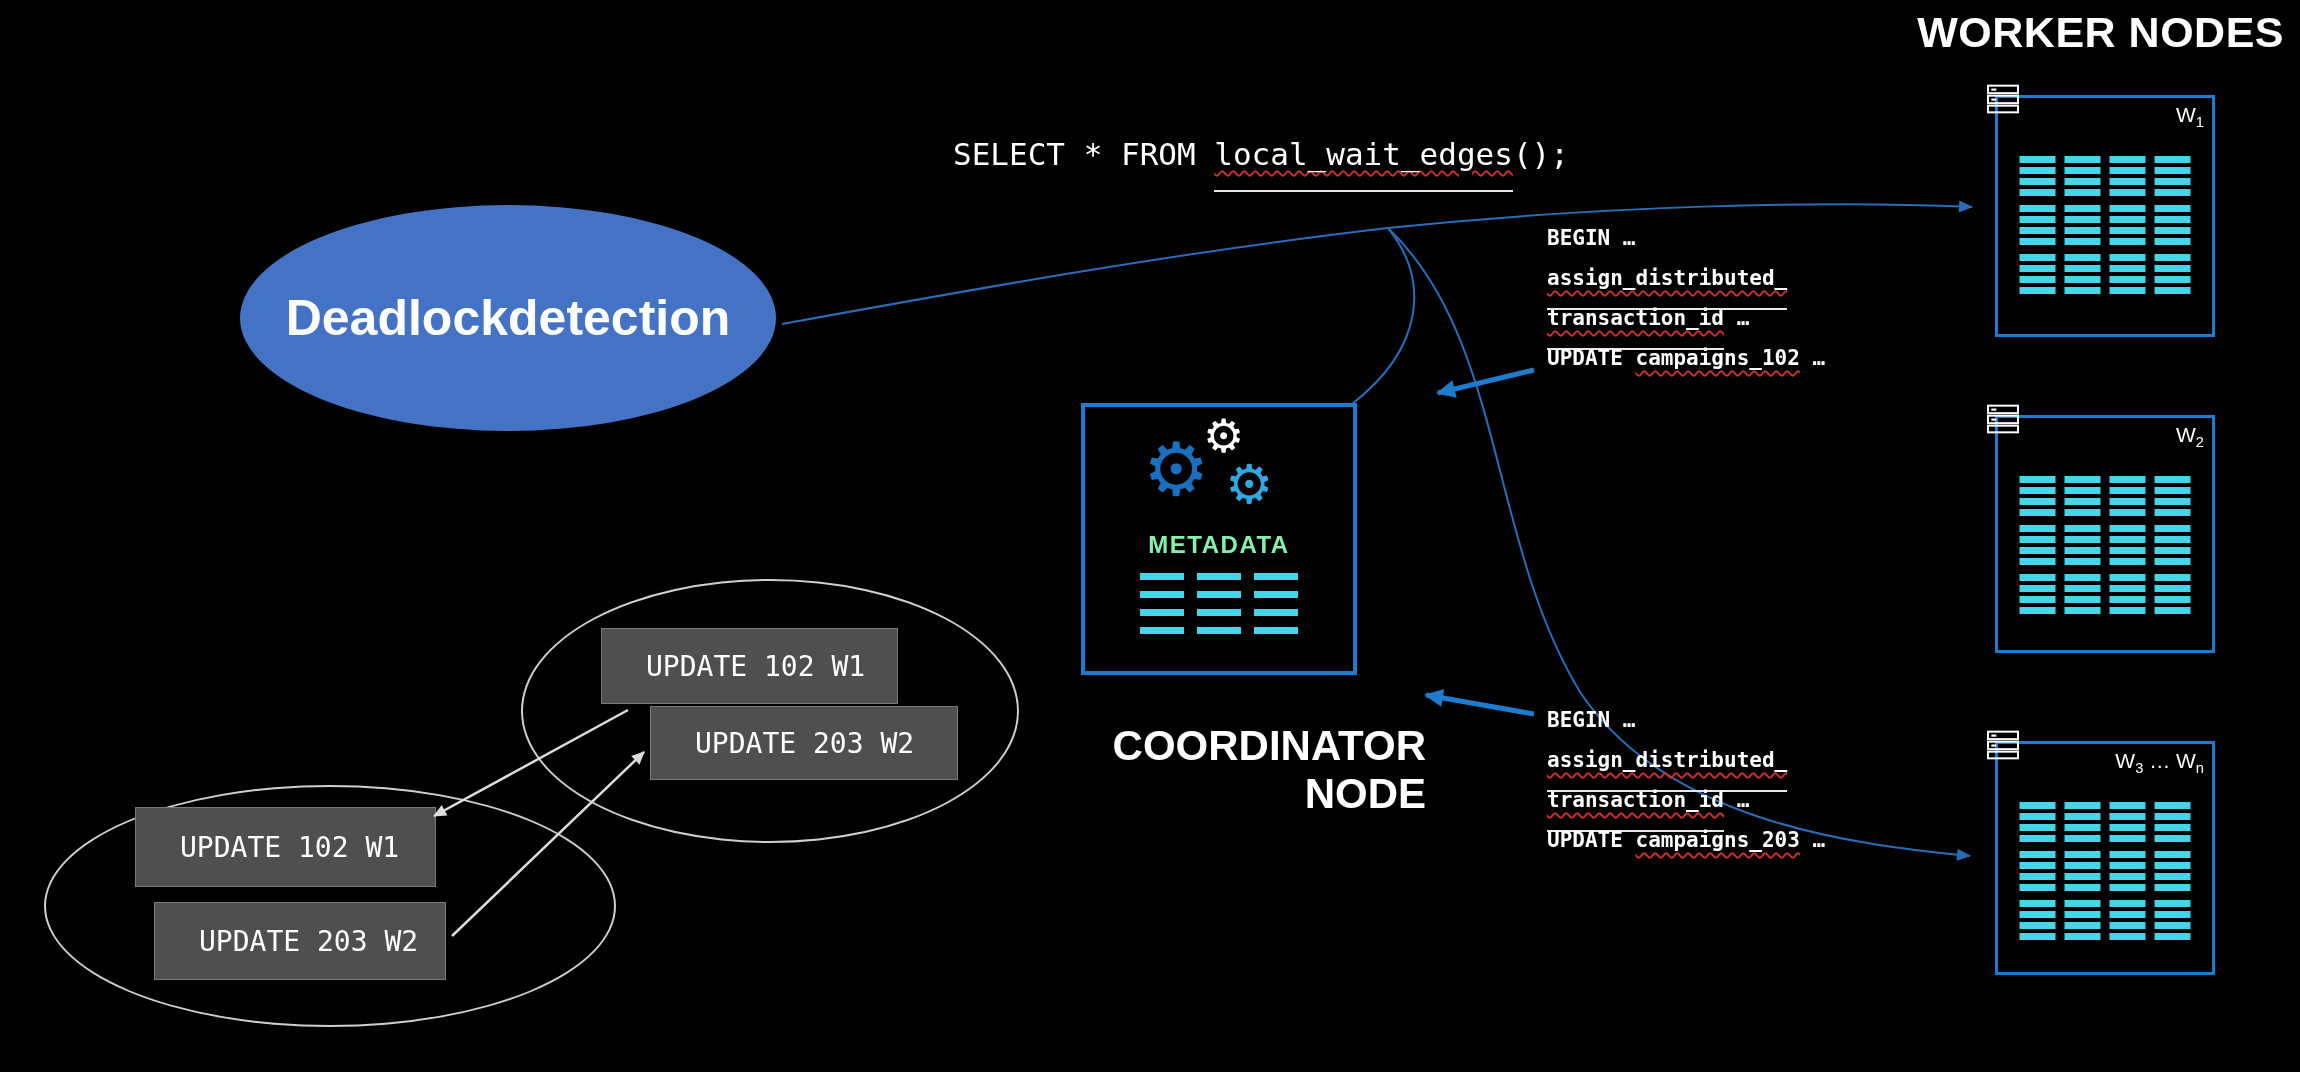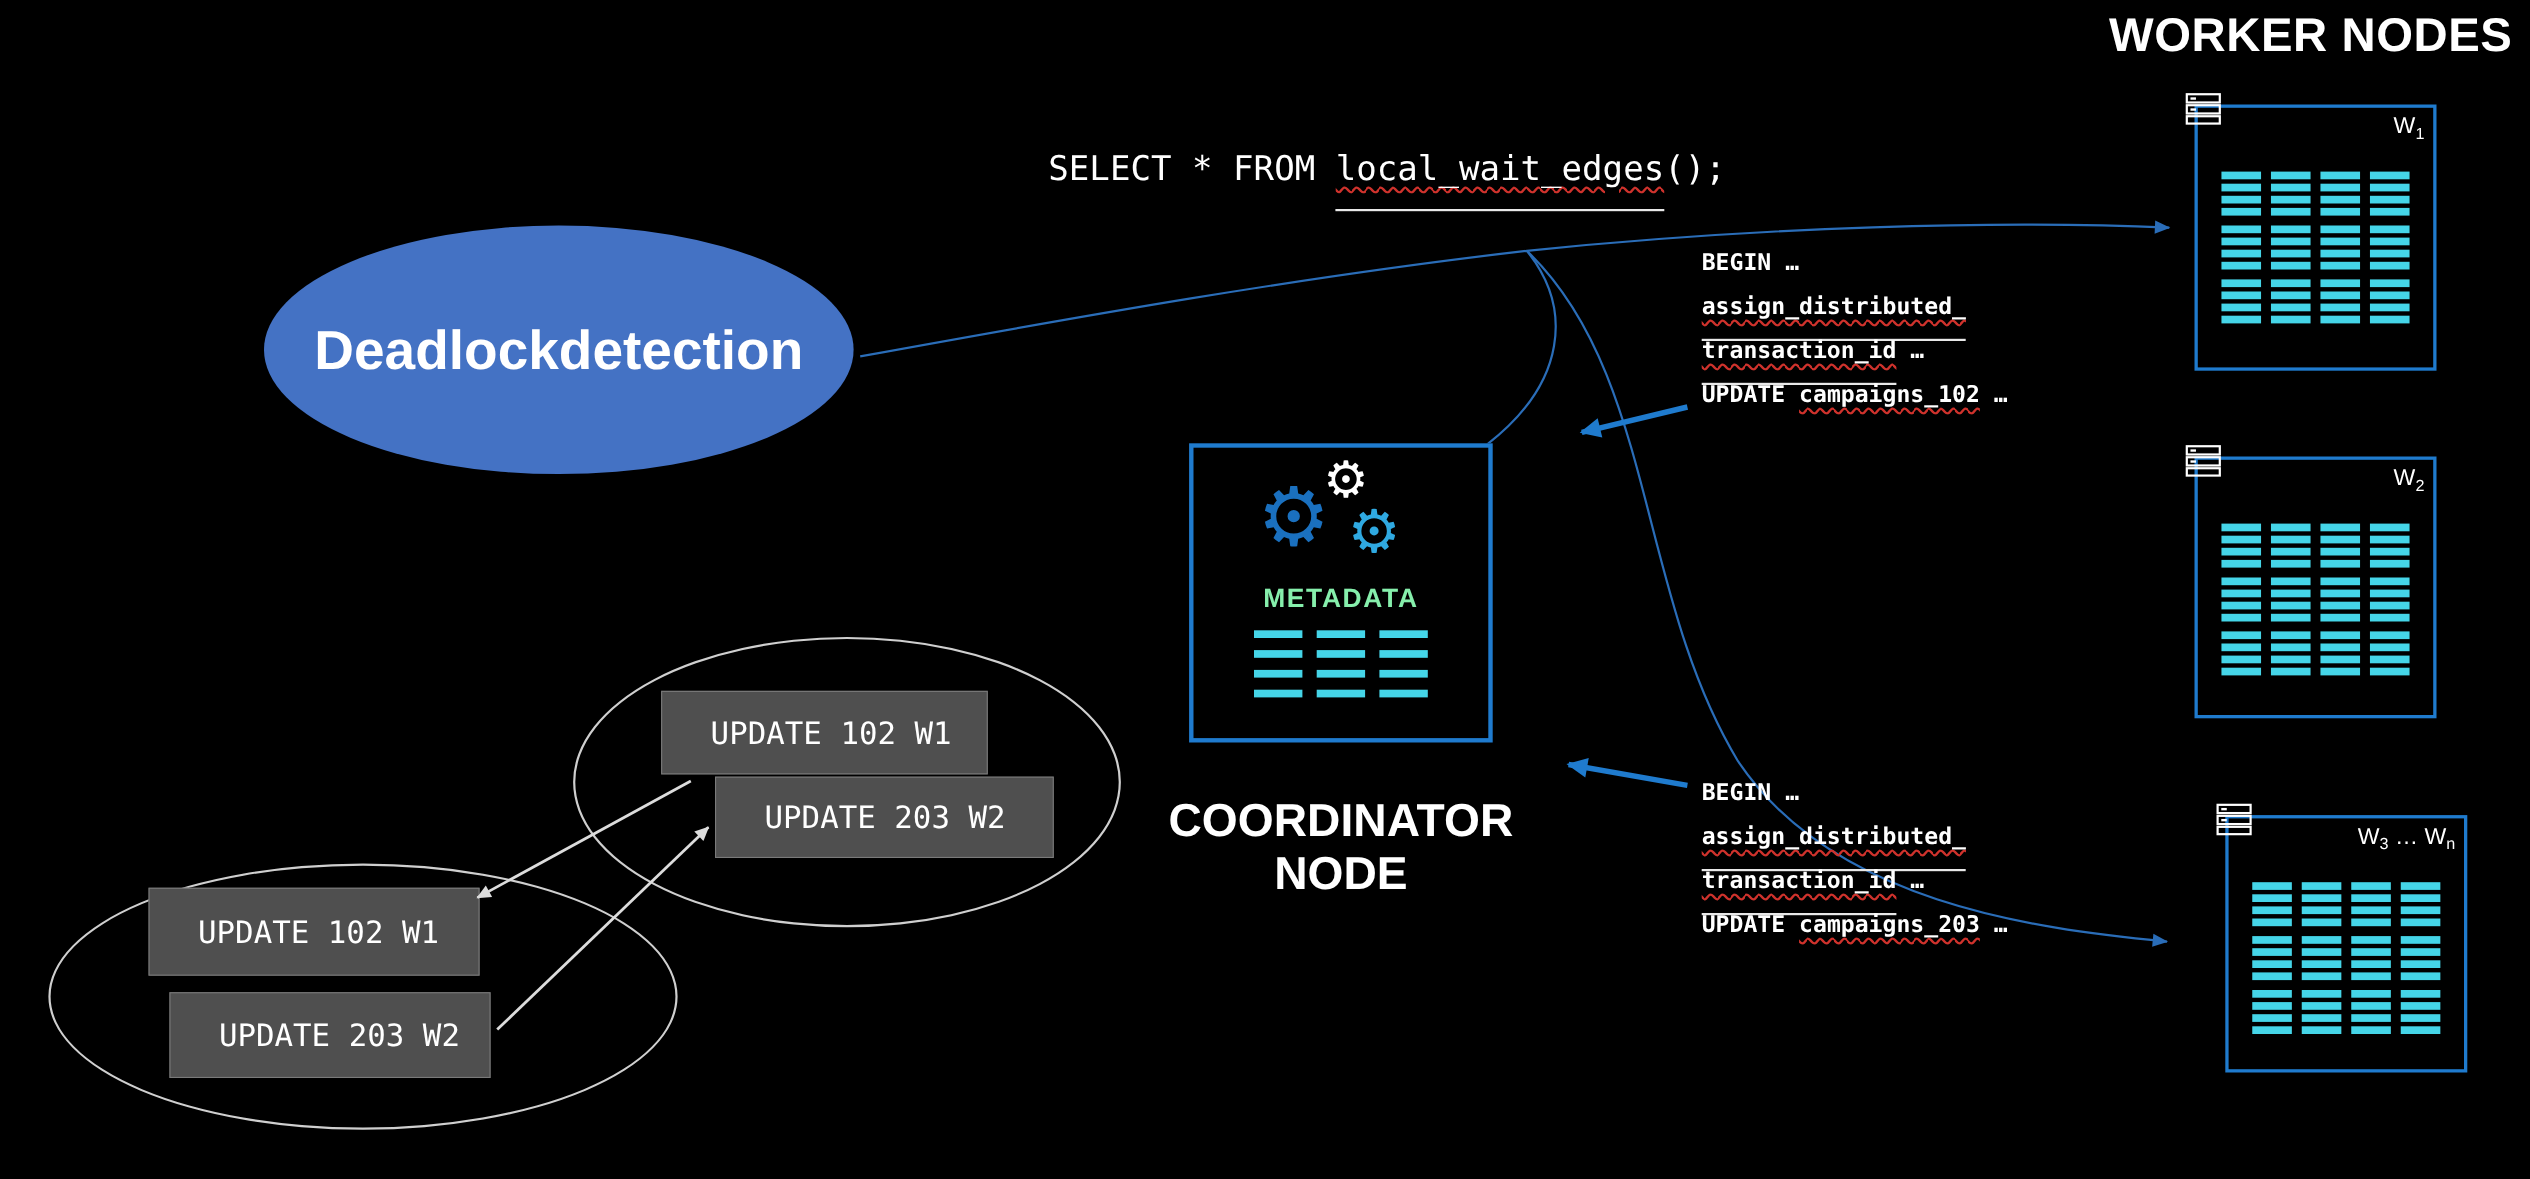--- a/index.html
+++ b/index.html
@@ -6,21 +6,21 @@
   html,body { background:#000; }
   body { font-family:"Liberation Sans", sans-serif; }
   .stage { position:relative; width:2300px; height:1072px; background:var(--bg,#000); overflow:hidden; }
   .abs { position:absolute; }
   svg.overlay { position:absolute; left:0; top:0; pointer-events:none; }
   #svg-back { z-index:1; }
   #svg-front { z-index:6; }
 
   
   .worker-title { right:16px; top:8px; font-size:43px; font-weight:bold; color:#fff; letter-spacing:.5px; z-index:2; }
-  .coord-title { left:1012px; top:722px; width:414px; text-align:center; font-size:42px; font-weight:bold; color:#fff; line-height:1.15; z-index:2; }
+  .coord-title { left:1012px; top:722px; width:414px; text-align:right; font-size:42px; font-weight:bold; color:#fff; line-height:1.15; z-index:2; }
 
   
   .sql-line { left:953px; top:136px; font-family:"DejaVu Sans Mono", monospace; font-size:31px; color:#fff; z-index:2; white-space:nowrap; }
 
   
   .deadlock-ellipse { left:240px; top:205px; width:536px; height:226px; background:var(--ellipse,#4472c4);
       border-radius:50%; display:flex; flex-direction:row; align-items:center; justify-content:center;
       color:#fff; font-weight:bold; font-size:50px; line-height:1.16; text-align:center; z-index:2; }
   .caption { left:170px; top:498px; font-size:37px; color:#f2f2f2; z-index:2; }
 
@@ -47,21 +47,21 @@
   .metadata-label { font-size:24px; font-weight:bold; letter-spacing:1.5px; color:#86efac; margin-top:2px; }
   .icon-grid { display:grid; margin-top:14px; }
   .coord-grid { column-gap:13px; row-gap:11px; }
   .coord-box .bar { width:44px; height:7px; background:var(--cyan,#45d5e8); }
   .stack { display:flex; flex-direction:column; gap:4px; }
 
   
   .worker { left:1995px; width:220px; border:3px solid var(--accent,#1f7bce); position:absolute; z-index:2; background:#000; }
   .worker-1 { top:95px;  height:242px;padding-left:32px; }
   .worker-2 { top:415px; height:238px; }
-  .worker-3 { top:741px; height:234px;margin-left:28px; }
+  .worker-3 { top:741px; height:234px; }
   .wlabel { position:absolute; top:5px; right:8px; font-size:21px; color:#fff; white-space:nowrap; }
   .wlabel sub { font-size:70%; }
   .worker-grid { position:absolute; left:50%; top:44px; transform:translateX(-50%); column-gap:9px; row-gap:9px; }
   .worker .bar { width:36px; height:7px; background:var(--cyan,#45d5e8); }
   .server-icon { position:absolute; left:-12px; top:-14px; }
 
   
   .tx { font-family:"DejaVu Sans Mono", monospace; font-weight:bold; font-size:21px; color:#fff;
       line-height:40px; z-index:2; white-space:nowrap; }
   .tx-1 { left:1547px; top:218px; }

